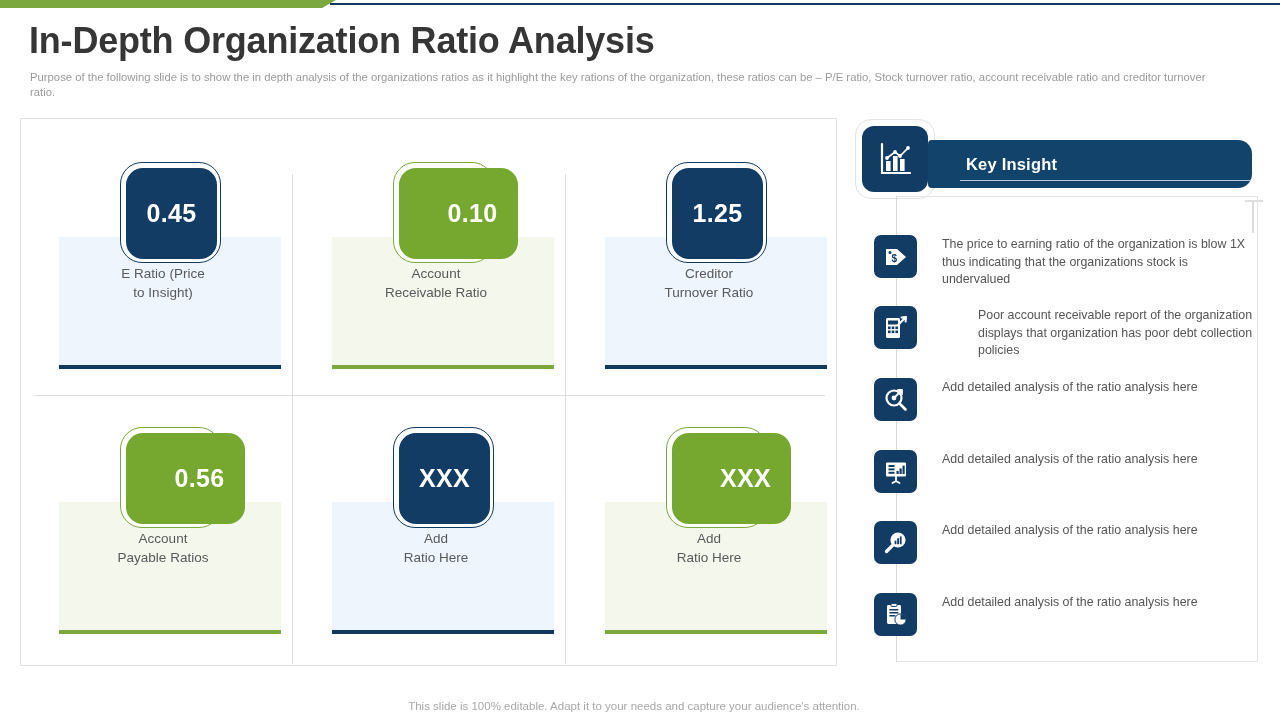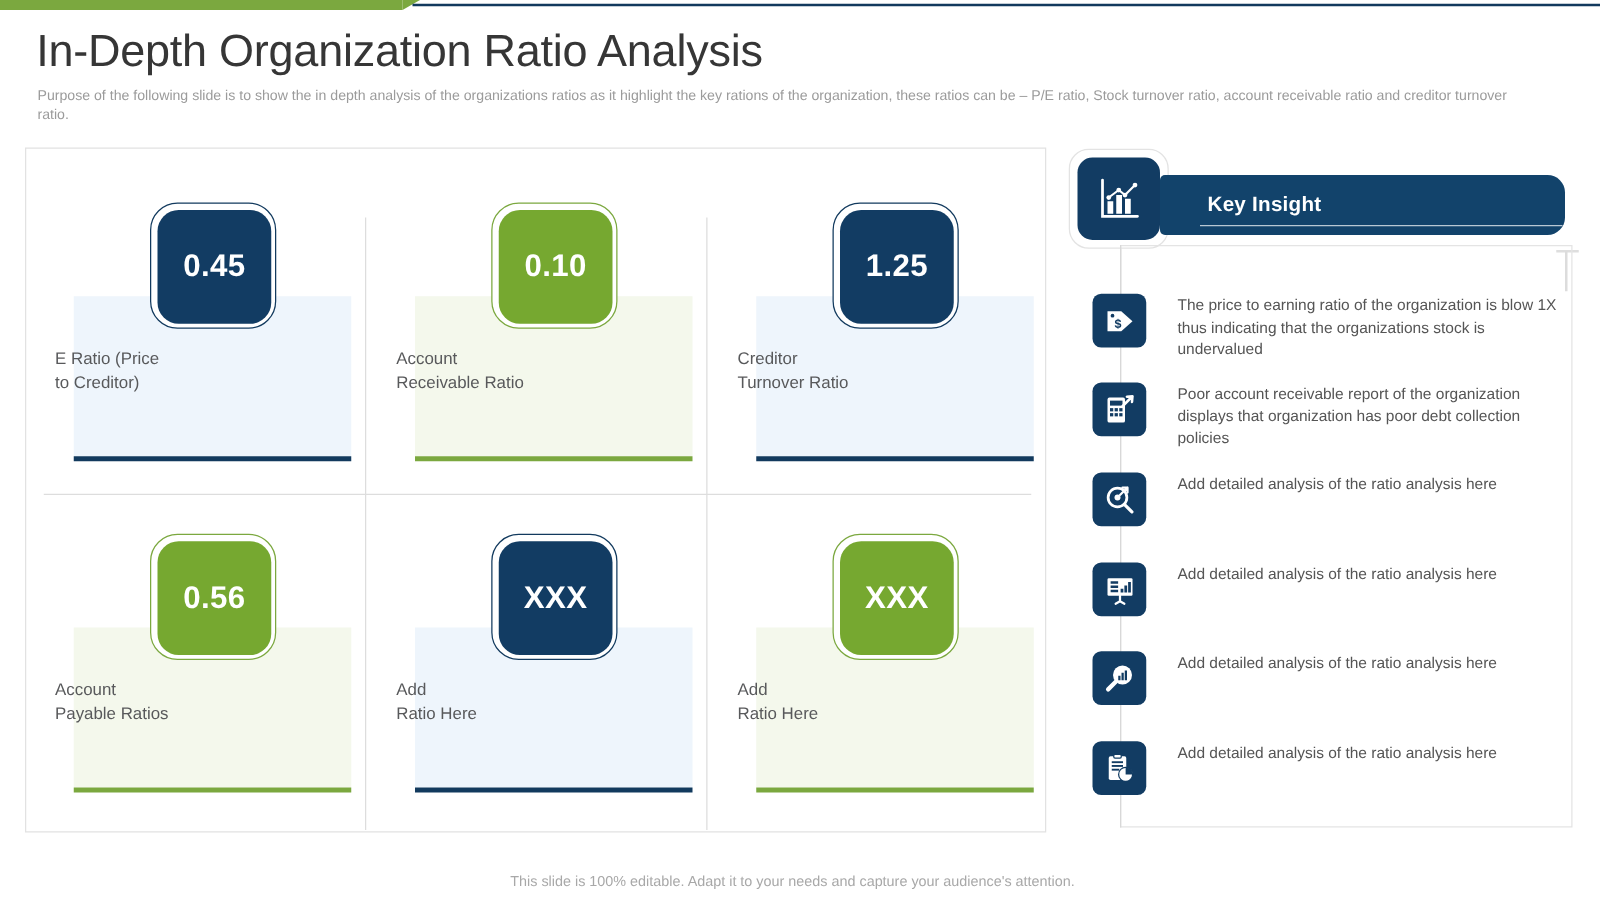--- a/index.html
+++ b/index.html
@@ -13,21 +13,21 @@
   .topbar-green{position:absolute;top:0;left:0;width:322px;height:8px;background:#7ba83f;}
   .topbar-green:after{
     content:"";position:absolute;top:0;left:322px;
     border-top:8px solid #7ba83f;border-right:14px solid transparent;
   }
   .topbar-navy{position:absolute;top:3px;left:330px;width:950px;height:2px;background:#123a5e;}
 
   
   .page-title{
     position:absolute;left:29px;top:20px;
-    font-size:36px;color:#363636;font-weight:400;letter-spacing:-0.2px;
+    font-size:36px;color:#363636;font-weight:700;letter-spacing:-0.2px;
     white-space:nowrap;
   }
   .page-subtitle{
     position:absolute;left:30px;top:70px;width:1180px;
     font-size:11.3px;line-height:15px;color:#9b9b9b;
   }
 
   
   .ratio-panel{
     position:absolute;left:20px;top:118px;width:817px;height:548px;
@@ -44,29 +44,29 @@
   .badge-outer{
     position:absolute;left:66px;top:33px;width:101px;height:101px;
     border-radius:22px;background:#ffffff;box-sizing:border-box;margin-left:20px;
   }
   .badge-inner{
     position:absolute;left:5px;top:5px;width:91px;height:91px;
     border-radius:17px;display:flex;align-items:center;justify-content:center;
     color:#ffffff;font-size:25px;font-weight:bold;letter-spacing:0.3px;
   }
   .card-label{
-    position:absolute;left:10px;top:148px;width:238px;text-align:left;
+    position:absolute;left:10px;top:135px;width:238px;text-align:center;
     font-size:13.5px;line-height:19px;color:#58595b;
   }
   .navy .badge-outer{border:1.4px solid #123a5e;}
   .navy .badge-inner{background:#123c63;}
   .navy .card-panel{background:#eef5fc;}
   .navy .card-bar{background:#123a5e;}
   .green .badge-outer{border:1.4px solid #7ba83f;}
-  .green .badge-inner{background:#76a830;}
+  .green .badge-inner{background:#76a830;padding-left:28px;}
   .green .card-panel{background:#f4f8ec;}
   .green .card-bar{background:#7ba83f;}
 
   
   .ki-icon-outer{
     position:absolute;left:855px;top:119px;width:80px;height:80px;
     border-radius:16px;background:#ffffff;border:1px solid #e3e3e3;box-sizing:border-box;
   }
   .ki-icon-inner{
     position:absolute;left:6px;top:6px;width:66px;height:66px;border-radius:12px;
@@ -123,21 +123,21 @@
   <div class="grid-hline" style="left:14px;top:276px;width:790px;"></div>
 
   <div class="ratio-card navy" style="left:13px;top:10px;">
     <div class="card-panel"></div>
     <div class="card-bar"></div>
     <div class="badge-outer">
       <div class="badge-inner">0.45</div>
     </div>
     <div class="card-label">
       <div>E Ratio (Price</div>
-      <div>to Creditor)</div>
+      <div>to Insight)</div>
     </div>
   </div>
 
   <div class="ratio-card green" style="left:286px;top:10px;">
     <div class="card-panel"></div>
     <div class="card-bar"></div>
     <div class="badge-outer">
       <div class="badge-inner">0.10</div>
     </div>
     <div class="card-label">
@@ -225,21 +225,21 @@
   <div class="ins-icon">
     <svg width="26" height="26" viewBox="0 0 26 26" aria-hidden="true">
       <path d="M3 5 L14 5 L23 13 L14 21 L3 21 Z" fill="#ffffff"></path>
       <circle cx="7" cy="8.5" r="1.5" fill="#123c63"></circle>
       <text x="8.5" y="18" font-family="Liberation Sans, sans-serif" font-size="10" font-weight="bold" fill="#123c63">$</text>
     </svg>
   </div>
   <div class="ins-text">The price to earning ratio of the organization is blow 1X thus indicating that the organizations stock is  undervalued</div>
 </div>
 
-<div class="insight-item" style="top:306px;">
+<div class="insight-item" style="top:306px;gap:36px;">
   <div class="ins-icon">
     <svg width="26" height="26" viewBox="0 0 26 26" aria-hidden="true">
       <rect x="3" y="3" width="14" height="20" rx="1.5" fill="#ffffff"></rect>
       <rect x="5" y="5.5" width="10" height="4" fill="#123c63"></rect>
       <rect x="5" y="11.5" width="2.6" height="2.6" fill="#123c63"></rect>
       <rect x="8.7" y="11.5" width="2.6" height="2.6" fill="#123c63"></rect>
       <rect x="12.4" y="11.5" width="2.6" height="2.6" fill="#123c63"></rect>
       <rect x="5" y="15.5" width="2.6" height="2.6" fill="#123c63"></rect>
       <rect x="8.7" y="15.5" width="2.6" height="2.6" fill="#123c63"></rect>
       <rect x="12.4" y="15.5" width="2.6" height="2.6" fill="#123c63"></rect>

